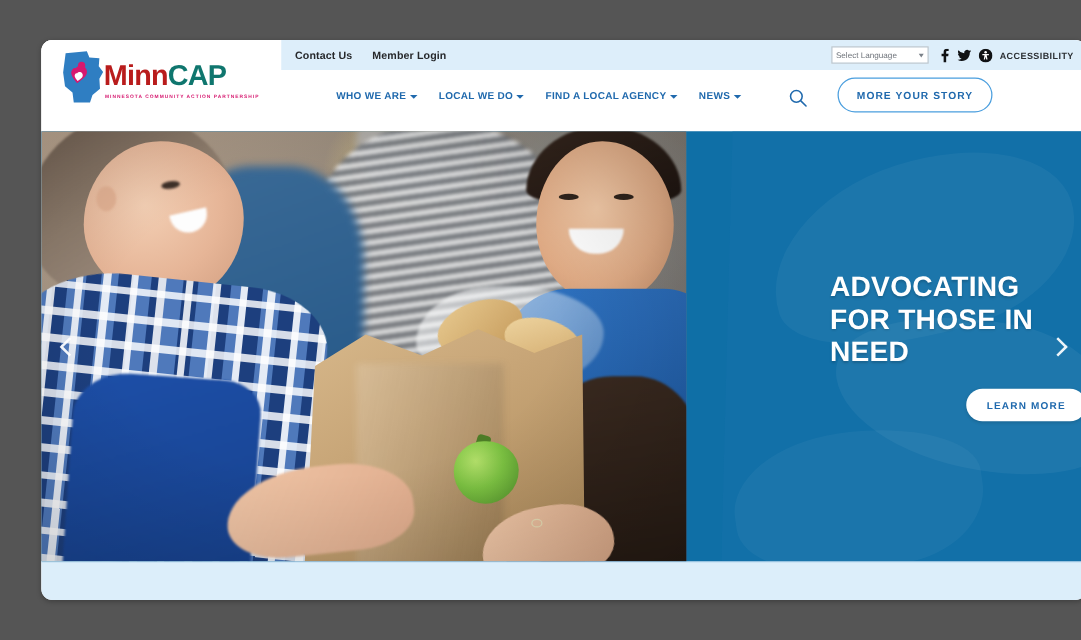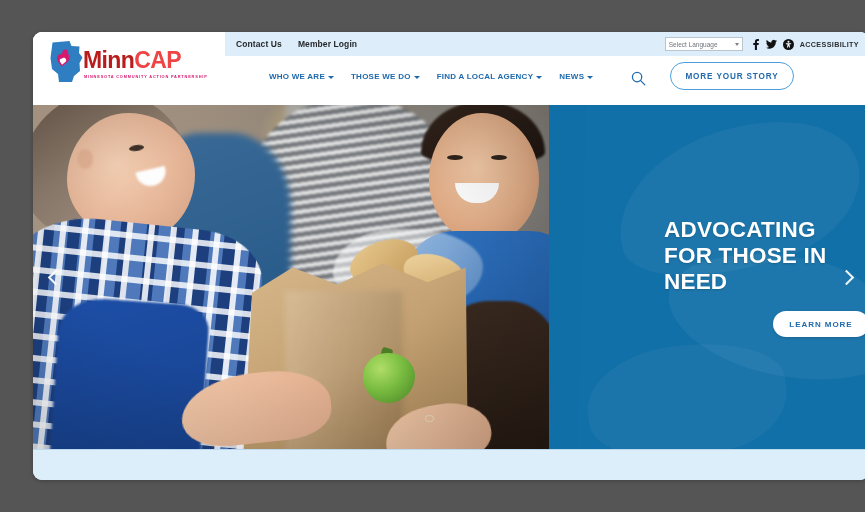--- a/index.html
+++ b/index.html
@@ -76,21 +76,21 @@
   .logo {
     position: absolute;
     left: 13px; top: -16px;
     display: flex; align-items: flex-end;
     cursor: pointer;
   }
   .logo-mark { position: relative; width: 40px; height: 43px; }
   .logo-text { margin-left: -3px; margin-bottom: 4px; }
   .logo-word { font-size: 23px; font-weight: bold; letter-spacing: -.6px; line-height: 1; }
   .logo-word .minn { color: #b91c1c; }
-  .logo-word .cap  { color: #ef4444; }
+  .logo-word .cap  { color: #0f766e; }
   .logo-tag {
     font-size: 3.9px; color: #d6186f; letter-spacing: .82px;
     font-weight: bold; margin-top: 2px; white-space: nowrap;
     padding-left: 1px;
   }
 
   
   .nav {
     position: absolute; left: 236px; top: 16px;
     display: flex; align-items: flex-start; gap: 17px;
@@ -481,21 +481,21 @@
         <div class="logo-tag">MINNESOTA COMMUNITY ACTION PARTNERSHIP</div>
       </div>
     </div>
 
     <nav class="nav">
       <div class="nav-item">
         <span>WHO WE ARE</span>
         <span class="nav-caret"></span>
       </div>
       <div class="nav-item">
-        <span>THOSE WE DO</span>
+        <span>LOCAL WE DO</span>
         <span class="nav-caret"></span>
       </div>
       <div class="nav-item">
         <span>FIND A LOCAL AGENCY</span>
         <span class="nav-caret"></span>
       </div>
       <div class="nav-item">
         <span>NEWS</span>
         <span class="nav-caret"></span>
       </div>

